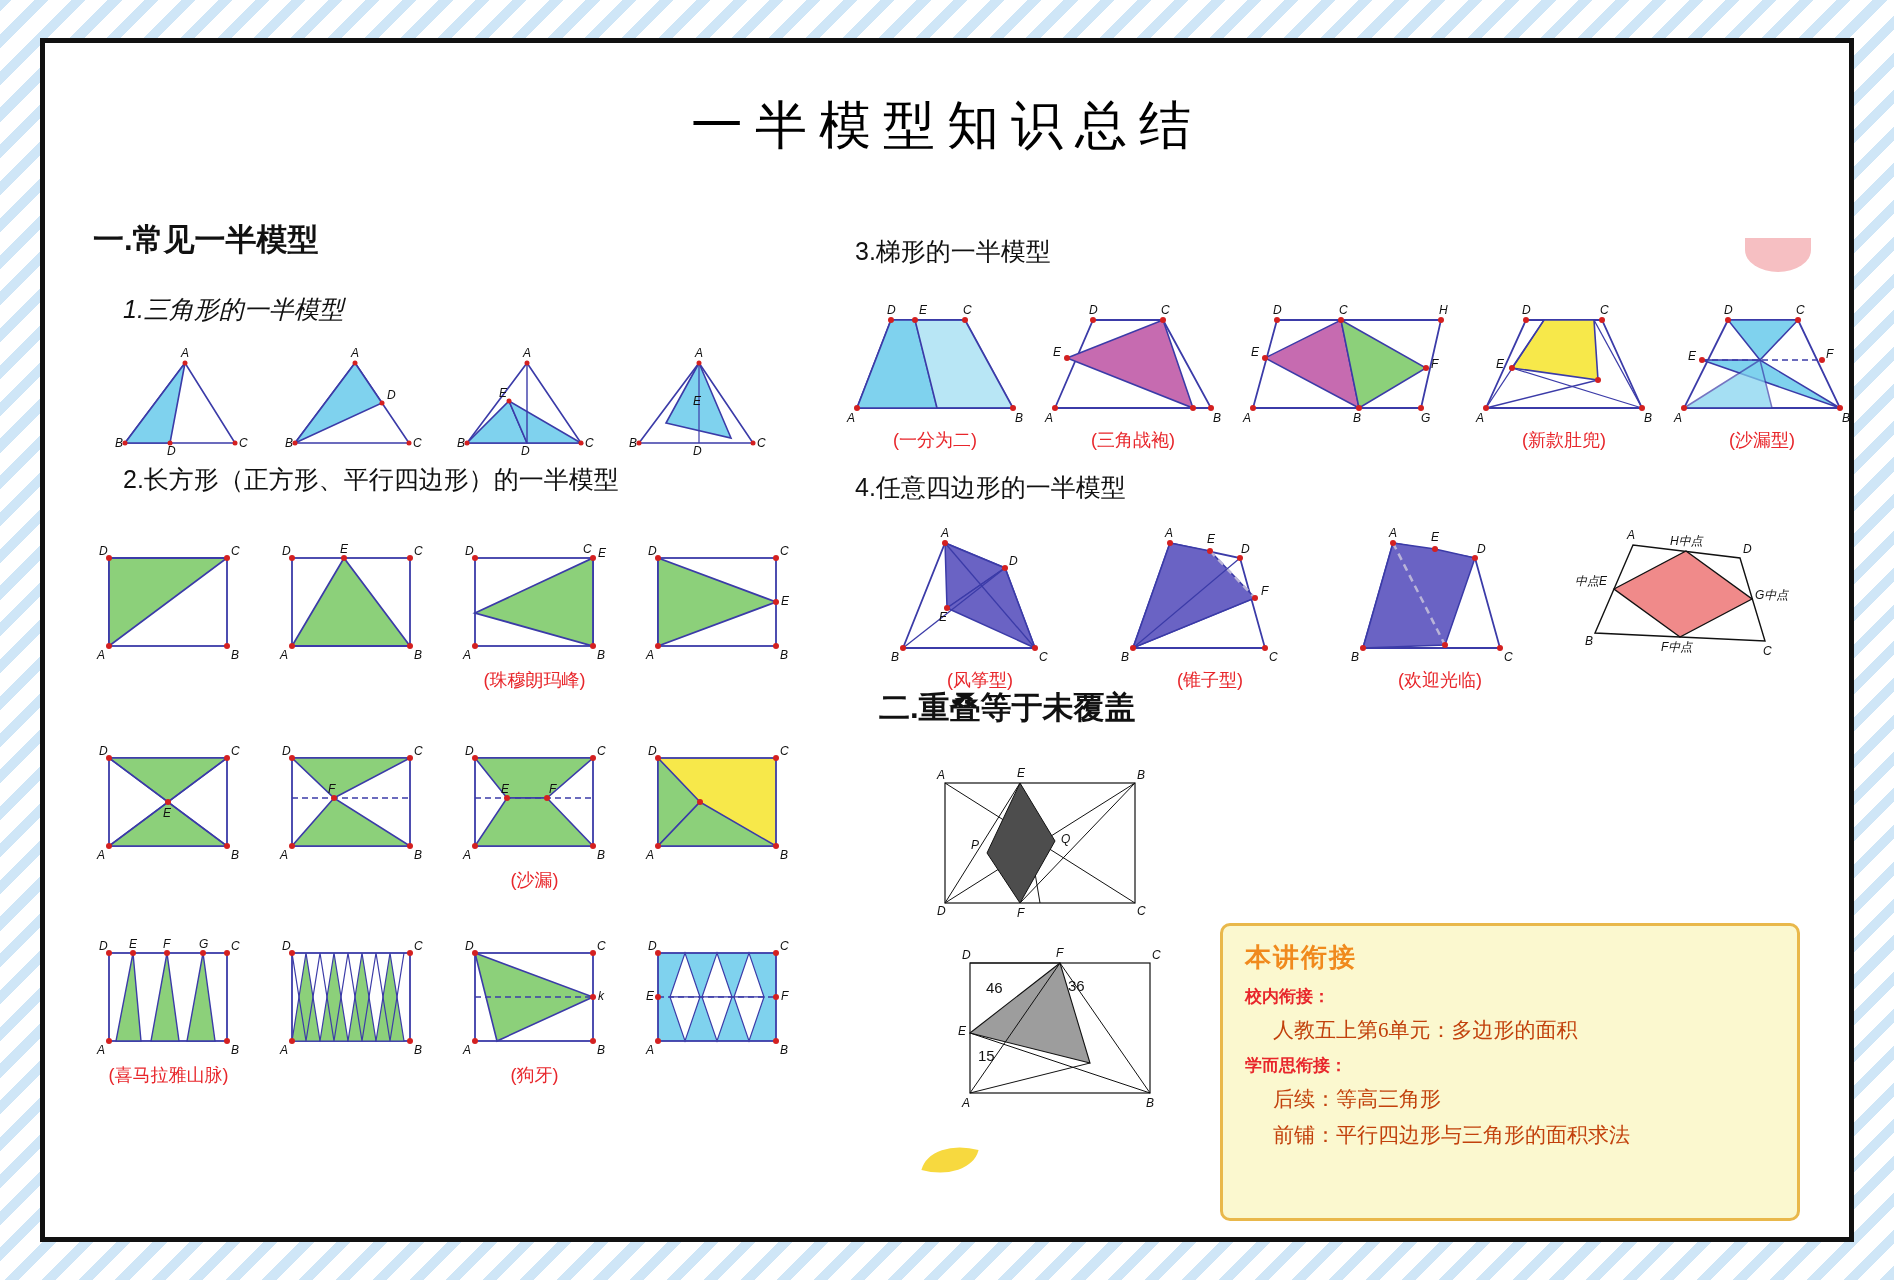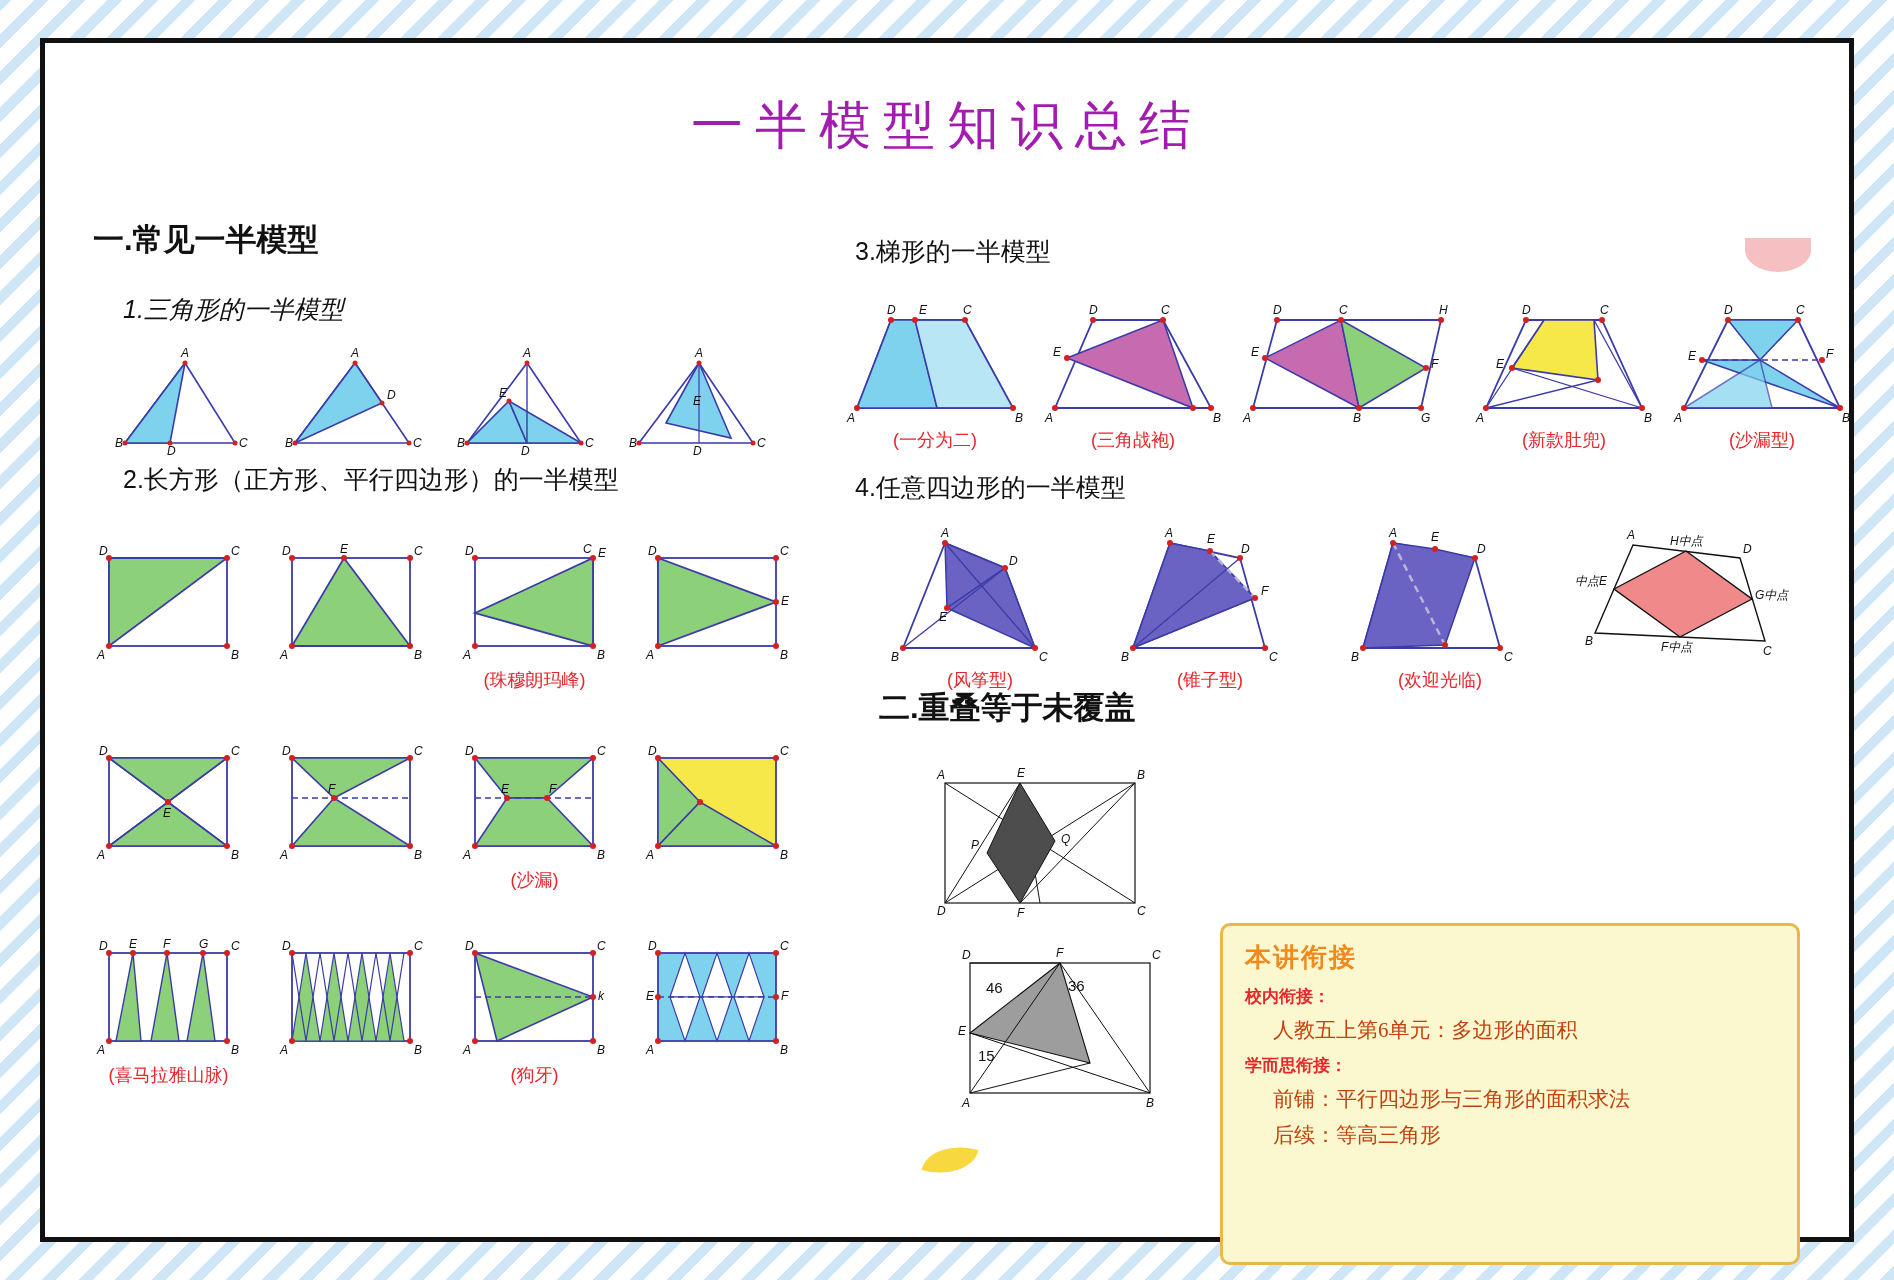--- a/index.html
+++ b/index.html
@@ -25,21 +25,21 @@
     background:#ffffff;
     border:5px solid #111;
     box-sizing:border-box;
   }
   .title{
     position:absolute;left:0;right:0;top:48px;
     text-align:center;
     font-size:52px;
     letter-spacing:12px;
     font-weight:400;
-    color:#a21caf;
+    color:#000000;
     font-family:"Liberation Serif","DejaVu Serif",serif;
   }
   .h1{
     font-size:31px;font-weight:bold;color:#111;
     position:absolute;
   }
   .h2{
     font-size:25px;color:#111;position:absolute;
   }
   .caption{
@@ -627,22 +627,22 @@
       <text class="lbl" x="212" y="16">C</text>
       <text class="lbl" x="18" y="92">E</text>
       <text class="lbl" x="22" y="164">A</text>
       <text class="lbl" x="206" y="164">B</text>
       <text x="46" y="50" font-size="15" fill="#111">46</text>
       <text x="128" y="48" font-size="15" fill="#111">36</text>
       <text x="38" y="118" font-size="15" fill="#111">15</text>
     </svg>
   </div>
 
-  <div class="callout" style="left:1175px;top:880px;width:580px;height:342px;">
+  <div class="callout" style="left:1175px;top:880px;width:580px;height:298px;">
     <div class="ctitle">本讲衔接</div>
     <div class="csub">校内衔接：</div>
     <div class="ctext">人教五上第6单元：多边形的面积</div>
     <div class="csub">学而思衔接：</div>
+    <div class="ctext">后续：等高三角形</div>
     <div class="ctext">前铺：平行四边形与三角形的面积求法</div>
-    <div class="ctext">后续：等高三角形</div>
   </div>
 
 </div>
 
 </body></html>

